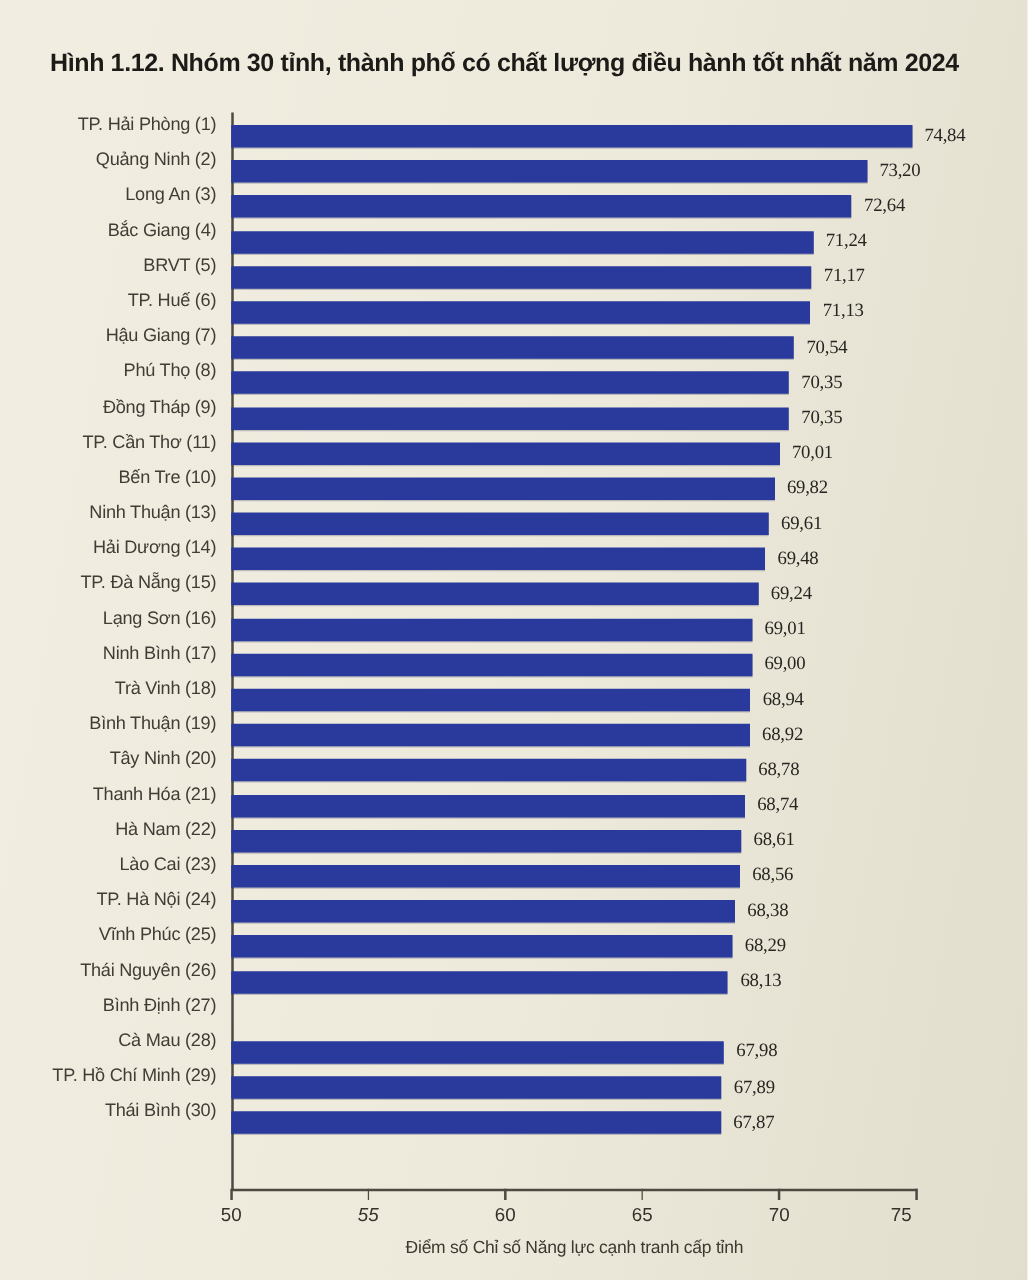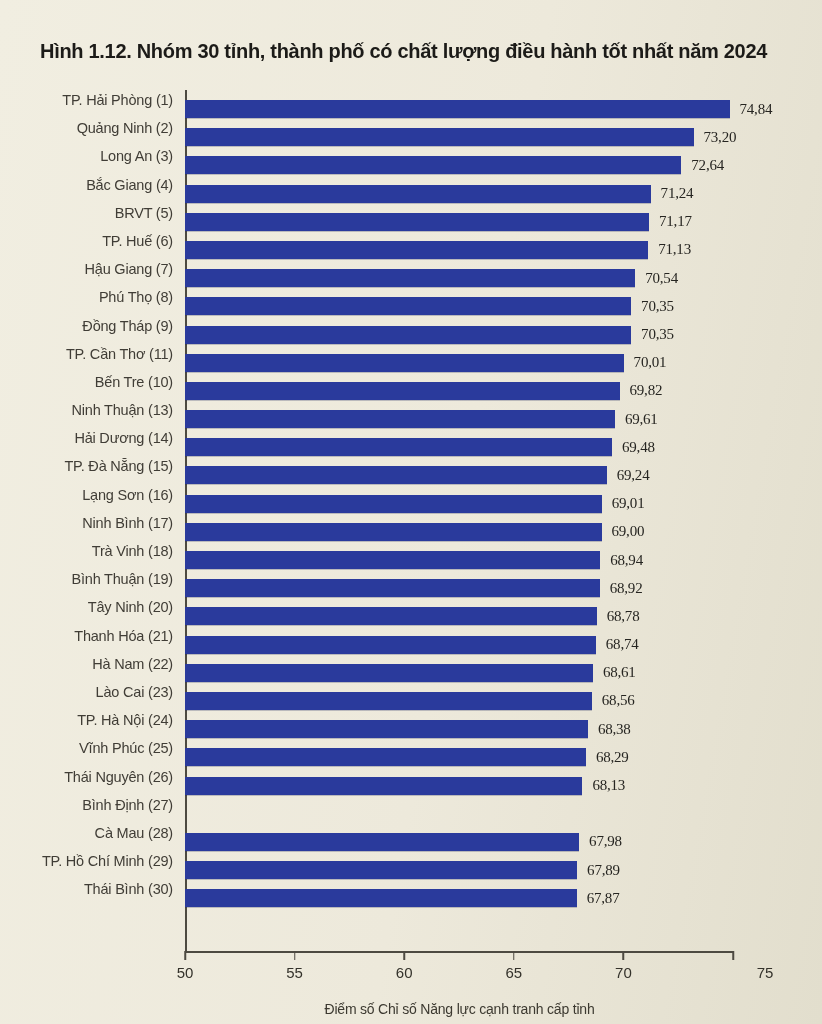--- a/index.html
+++ b/index.html
@@ -114,21 +114,20 @@
   }
   .xlabel {
     position: absolute;
     left: 185px;
     top: 989px;
     width: 549px;
     text-align: center;
     font-size: 14px;
     color: #3c3930;
     letter-spacing: -0.2px;
-    margin-top: 12px;
   }
 </style>
 </head>
 <body>
 
 <div class="page">
   <h1 class="figure-title">Hình 1.12. Nhóm 30 tỉnh, thành phố có chất lượng điều hành tốt nhất năm 2024</h1>
 
   <div class="chart">
     <div class="vaxis"></div>
@@ -331,25 +330,25 @@
             <div class="bar" style="width: 391.7px; background: rgb(42, 58, 156);"></div>
             <div class="val">67,87</div>
           </div>
         </div>
       </div>
     <div class="axisline"></div>
     <div class="ticks" id="ticks">
         <div class="tickmark" style="left: 0px;"></div>
         <div class="ticklab" style="left: 0px;">50</div>
         <div class="tickmark" style="left: 109.6px;"></div>
-        <div class="ticklab" style="left: 109.6px;">55</div>
+        <div class="ticklab" style="left: 109.6px; font-style: italic;">55</div>
         <div class="tickmark" style="left: 219.2px;"></div>
         <div class="ticklab" style="left: 219.2px;">60</div>
         <div class="tickmark" style="left: 328.8px;"></div>
         <div class="ticklab" style="left: 328.8px;">65</div>
         <div class="tickmark" style="left: 438.4px;"></div>
         <div class="ticklab" style="left: 438.4px; text-align: center;">70</div>
         <div class="tickmark" style="left: 548px;"></div>
-        <div class="ticklab" style="left: 580px;">75</div>
+        <div class="ticklab" style="left: 536px;">75</div>
       </div>
     <div class="xlabel">Điểm số Chỉ số Năng lực cạnh tranh cấp tỉnh</div>
   </div>
 </div>
 
 </body></html>

